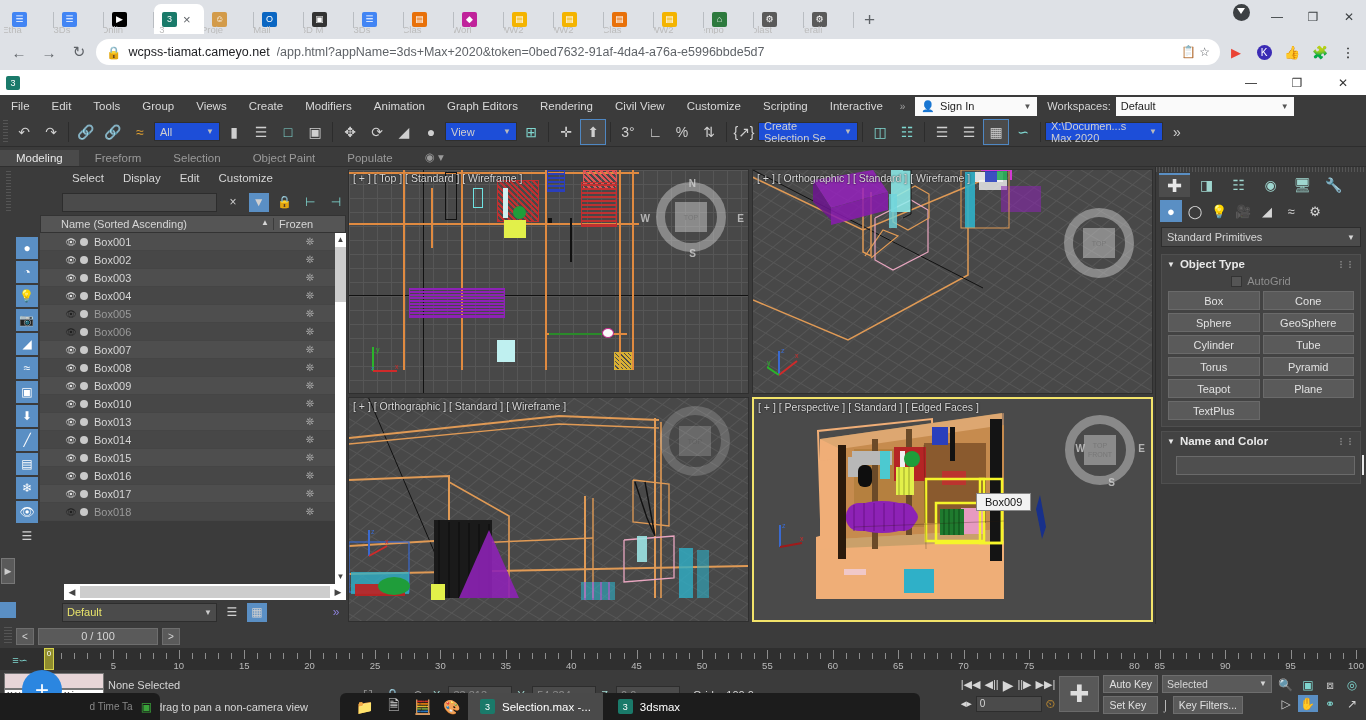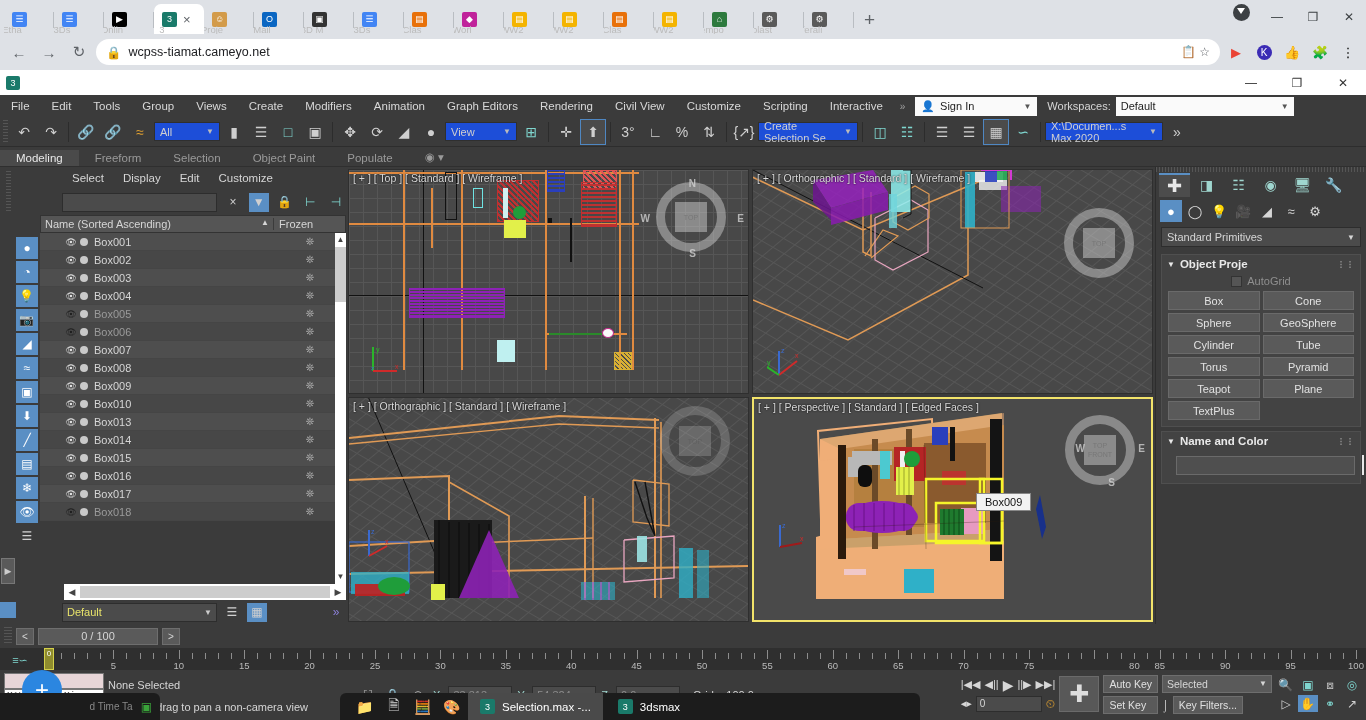--- a/index.html
+++ b/index.html
@@ -97,21 +97,21 @@
      font-size:12px;color:#cfcfcf; }
   .exico.on { background:#5a8fc4; }
   .exmain { display:flex; flex:1; min-height:0; }
   .exrail { width:24px; display:flex; flex-direction:column; gap:2px; padding-top:22px; }
   .exrail .rb { width:22px;height:22px;background:#5a8fc4;display:flex;
      align-items:center;justify-content:center;font-size:12px;color:#fff; }
   .exrail .rb.plain { background:transparent; color:#cfcfcf; }
   .extable { flex:1; display:flex; flex-direction:column; min-width:0; }
   .exhead { height:18px; background:#555; display:flex; align-items:center;
      font-size:11px; border:1px solid #333; }
-  .exhead .c1 { flex:1; padding-left:4px; }
+  .exhead .c1 { flex:1; padding-left:20px; }
   .exhead .c2 { width:72px; border-left:1px solid #3b3b3b; padding-left:5px; }
   .exrows { flex:1; overflow:hidden; position:relative; }
   .exrow { height:18px; display:flex; align-items:center; font-size:11px;
      border-bottom:1px solid #454545; }
   .exrow:nth-child(odd) { background:#4e4e4e; }
   .exrow:nth-child(even) { background:#474747; }
   .exrow .eye { width:14px;text-align:center;font-size:9px;color:#e8e8e8;margin-left:24px;}
   .exrow .eye.off { color:#1c1c1c; }
   .exrow .dot { width:8px;height:8px;border-radius:50%;background:#c9c9c9;margin:0 6px 0 2px;}
   .exrow .nm { flex:1; }
@@ -342,20 +342,21 @@
     <span>❐</span>
     <span>✕</span>
   </div>
   <div class="omnibar">
     <div class="navico">←</div>
     <div class="navico">→</div>
     <div class="navico">↻</div>
     <div class="urlbox">
       <span>🔒</span>
       <span class="dom">wcpss-tiamat.cameyo.net</span>
+      <span class="rest">/app.html?appName=3ds+Max+2020&amp;token=0bed7632-91af-4da4-a76a-e5996bbde5d7</span>
       <span class="urlicons">
         <span>📋</span>
         <span>☆</span>
       </span>
     </div>
     <div class="extico" style="color:#ea4335">▶</div>
     <div class="extico">
         <span style="background:#3b2bb5;color:#fff;border-radius:50%;width:15px;height:15px;display:flex;align-items:center;justify-content:center;font-size:10px;">K</span>
       </div>
     <div class="extico">👍</div>
@@ -901,21 +902,21 @@
         <div class="ci">≈</div>
         <div class="ci">⚙</div>
       </div>
       <div class="cpcombo">
         <span>Standard Primitives</span>
           <span class="dd">▼</span>
       </div>
       <div class="rollout">
         <div class="rohead">
           <span class="tri">▼</span>
-          <span>Object Proje</span>
+          <span>Object Type</span>
           <span class="gr">⋮⋮</span>
         </div>
         <div class="autogrid">
           <span class="cb"></span>
           <span>AutoGrid</span>
         </div>
         <div class="btngrid" id="objbtns">
             <div class="objbtn">Box</div>
             <div class="objbtn">Cone</div>
             <div class="objbtn">Sphere</div>

